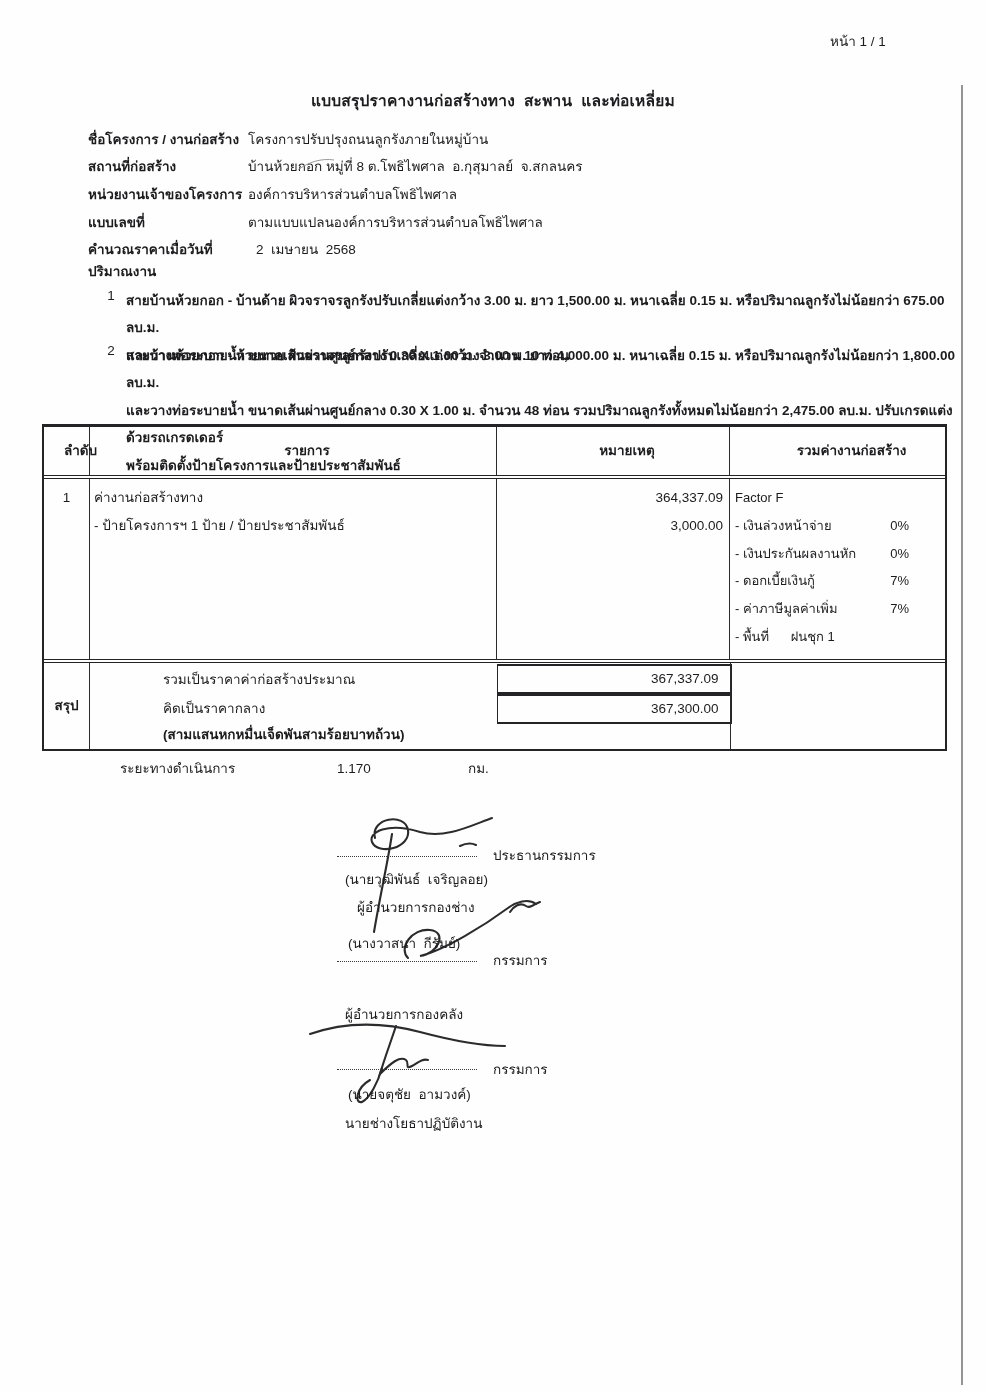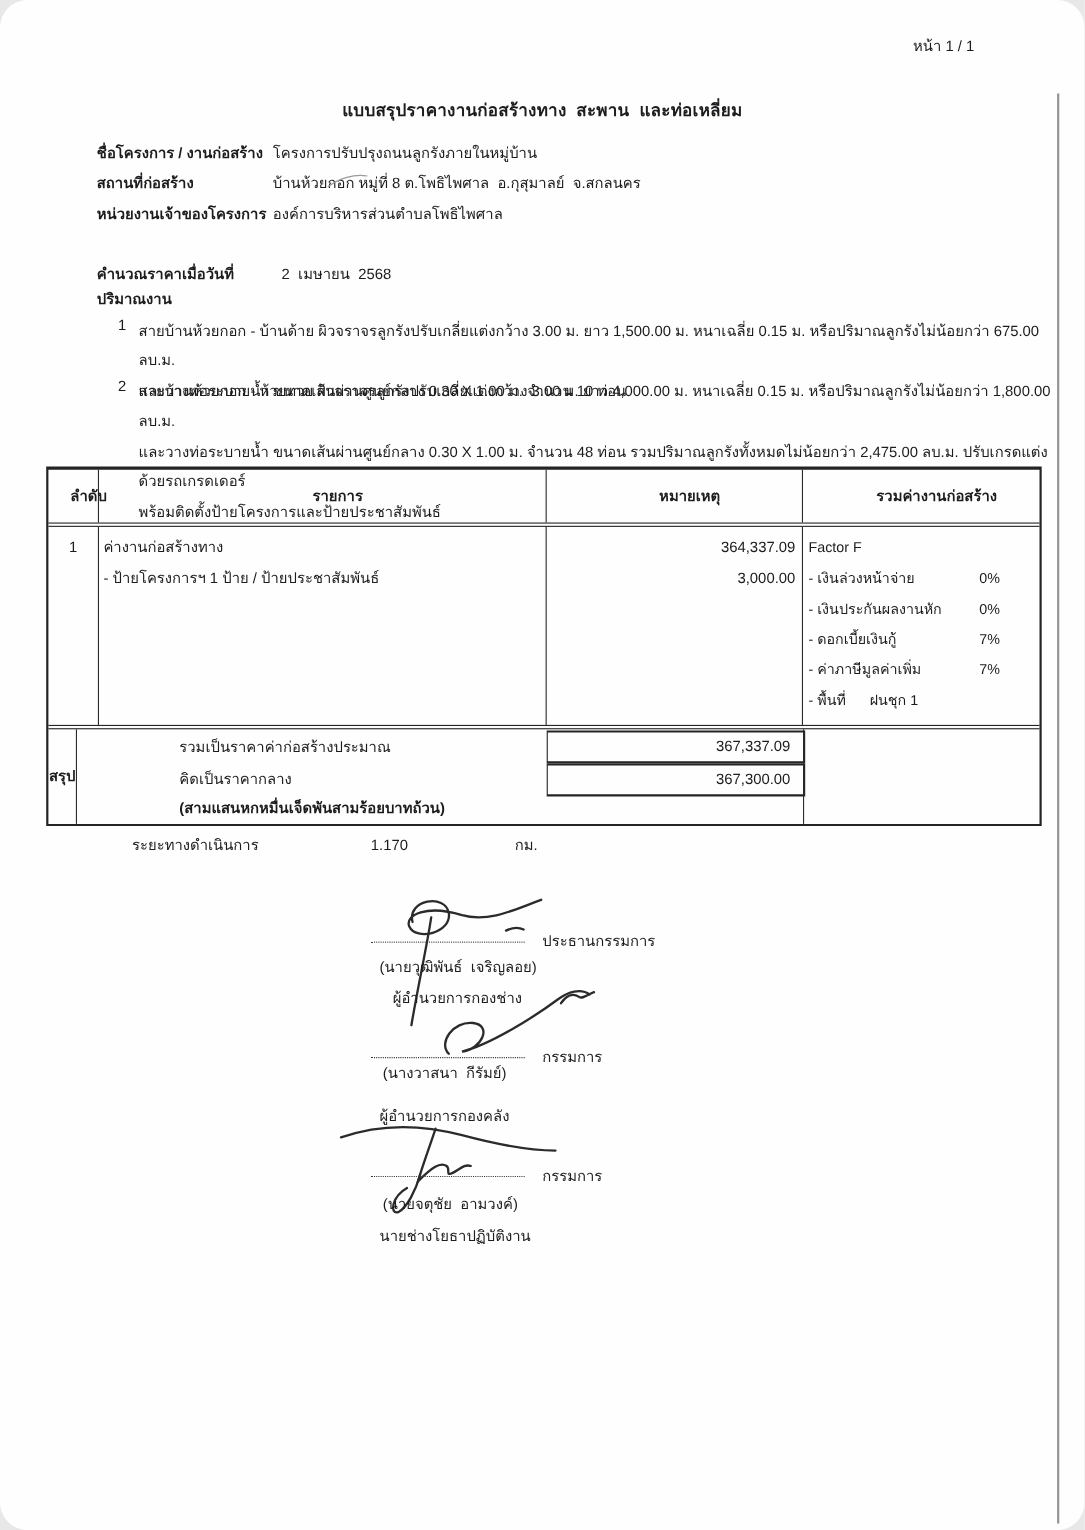--- a/index.html
+++ b/index.html
@@ -1,36 +1,36 @@
 <!DOCTYPE html>
 <html><head>
 <meta charset="utf-8">
 <style>
   * { margin: 0; padding: 0; box-sizing: border-box; }
   html, body { background: #e8e8e8; }
   body { font-family: "Liberation Sans", "DejaVu Sans", sans-serif; color: #1c1c1e; }
   .page {
     position: relative; width: 986px; height: 1391px; margin: 0 auto;
     background: #fefefe; overflow: hidden;
-    font-size: 13.5px; line-height: 18px; border-radius: 25px;
+    font-size: 13.5px; line-height: 18px;
   }
   .pre { white-space: pre-wrap; }
   .abs { position: absolute; }
 
   .page-num { left: 830px; top: 33px; font-size: 13.5px; }
   .doc-title { left: 0; top: 92px; width: 100%; text-align: center; font-size: 15.5px; font-weight: bold; letter-spacing: .2px; }
 
   .field-row { left: 88px; width: 860px; display: flex; }
   .field-label { width: 160px; font-weight: bold; flex: 0 0 160px; }
   .field-value { flex: 1; }
 
   .qty-heading { left: 88px; top: 263px; font-weight: bold; }
   .qty-item { display: flex; width: 866px; }
   .qty-no { flex: 0 0 22px; text-align: center; }
-  .qty-lines { flex: 1; padding-left: 4px; }
+  .qty-lines { flex: 1; padding-left: 4px; font-weight: bold; }
   .qty-lines div { line-height: 27.4px; }
 
   
   .sum-table {
     left: 42px; top: 424px; width: 905px;
     border: 2.5px solid #242426; border-top-width: 3px;
     background: transparent;
   }
   .tgrid { display: grid; grid-template-columns: 46px 407px 233px 1fr; }
   .cell { border-right: 1.5px solid #2a2a2c; position: relative; }
@@ -40,21 +40,21 @@
   .tbody { height: 184px; border-bottom: 4px double #242426; }
   .tbody .cell { padding-top: 5px; }
   .line275 { line-height: 27.5px; }
   .num-col { text-align: right; padding-right: 6px; }
   .item-col { padding-left: 4px; }
   .no-col { text-align: center; }
   .remark-col { padding-left: 5px; padding-right: 36px; font-size: 13px; }
   .remark-line { display: flex; justify-content: space-between; line-height: 27.8px; }
 
   .tsummary { height: 86px; position: relative; }
-  .sum-rowlabel { position: absolute; left: 0; top: 0; width: 26px; height: 100%;
+  .sum-rowlabel { position: absolute; left: 0; top: 0; width: 46px; height: 100%;
     border-right: 1.5px solid #2a2a2c; display: flex; align-items: center; justify-content: center; font-weight: bold; }
   .sum-label1 { position: absolute; left: 119px; top: 8px; font-weight: normal; }
   .sum-label2 { position: absolute; left: 119px; top: 37px; font-weight: normal; }
   .sum-words  { position: absolute; left: 119px; top: 63px; font-weight: bold; }
   .sum-box { position: absolute; left: 453px; width: 234.5px; height: 30px;
     border: 2px solid #242426; border-left-width: 1.5px; border-right-width: 2px;
     display: flex; align-items: center; justify-content: flex-end; padding-right: 11px; }
   .sum-box1 { top: 1px; }
   .sum-box2 { top: 31px; text-align: right; }
   .sum-col4-line { position: absolute; left: 686px; top: 0; height: 100%; border-left: 1.5px solid #2a2a2c; width: 0; }
@@ -86,20 +86,24 @@
     <span class="field-value pre">โครงการปรับปรุงถนนลูกรังภายในหมู่บ้าน</span>
   </div>
   <div class="abs field-row" style="top:158px">
     <span class="field-label pre">สถานที่ก่อสร้าง</span>
     <span class="field-value pre">บ้านห้วยกอก หมู่ที่ 8 ต.โพธิไพศาล  อ.กุสุมาลย์  จ.สกลนคร</span>
   </div>
   <div class="abs field-row" style="top:186px">
     <span class="field-label pre">หน่วยงานเจ้าของโครงการ</span>
     <span class="field-value pre">องค์การบริหารส่วนตำบลโพธิไพศาล</span>
   </div>
+  <div class="abs field-row" style="top:214px">
+    <span class="field-label pre">แบบเลขที่</span>
+    <span class="field-value pre">ตามแบบแปลนองค์การบริหารส่วนตำบลโพธิไพศาล</span>
+  </div>
   <div class="abs field-row" style="top:241px">
     <span class="field-label pre">คำนวณราคาเมื่อวันที่</span>
     <span class="field-value pre" style="padding-left:8px">2  เมษายน  2568</span>
   </div>
 
   <div class="abs qty-heading">ปริมาณงาน</div>
 
   <div class="abs qty-item" style="left:100px; top:287px">
     <span class="qty-no">1</span>
     <div class="qty-lines">
@@ -196,21 +200,21 @@
   <div class="abs sig-role" style="left:493px; top:847px">ประธานกรรมการ</div>
   <div class="abs pre" style="left:345px; top:871px">(นายวุฒิพันธ์  เจริญลอย)</div>
   <div class="abs pre" style="left:357px; top:899px">ผู้อำนวยการกองช่าง</div>
 
   <svg class="abs sig-svg" style="left:390px; top:890px" width="180" height="80">
     <path d="M 18 68 C 8 58, 22 38, 40 40 C 58 42, 48 64, 30 66 C 55 60, 95 35, 118 18 C 126 12, 138 8, 146 14"></path>
     <path d="M 120 22 C 124 16, 130 12, 136 16 C 140 19, 144 14, 150 12"></path>
   </svg>
   <div class="abs dotline" style="left:337px; top:950px"></div>
   <div class="abs sig-role" style="left:493px; top:952px">กรรมการ</div>
-  <div class="abs pre" style="left:348px; top:967px">(นางวาสนา  กีรัมย์)</div>
+  <div class="abs pre" style="left:348px; top:935px">(นางวาสนา  กีรัมย์)</div>
   <div class="abs pre" style="left:345px; top:1006px">ผู้อำนวยการกองคลัง</div>
 
   <svg class="abs sig-svg" style="left:300px; top:1016px" width="220" height="90">
     <path d="M 10 18 C 50 4, 90 8, 120 16 C 150 24, 180 30, 205 30"></path>
     <path d="M 96 10 C 90 28, 84 44, 80 58 C 92 46, 100 40, 106 44 C 110 47, 104 54, 112 50 C 118 47, 122 42, 128 44"></path>
     <path d="M 82 52 C 78 66, 70 82, 62 86 C 54 88, 56 72, 70 64"></path>
   </svg>
   <div class="abs dotline" style="left:337px; top:1058px"></div>
   <div class="abs sig-role" style="left:493px; top:1061px">กรรมการ</div>
   <div class="abs pre" style="left:348px; top:1086px">(นายจตุชัย  อามวงค์)</div>

